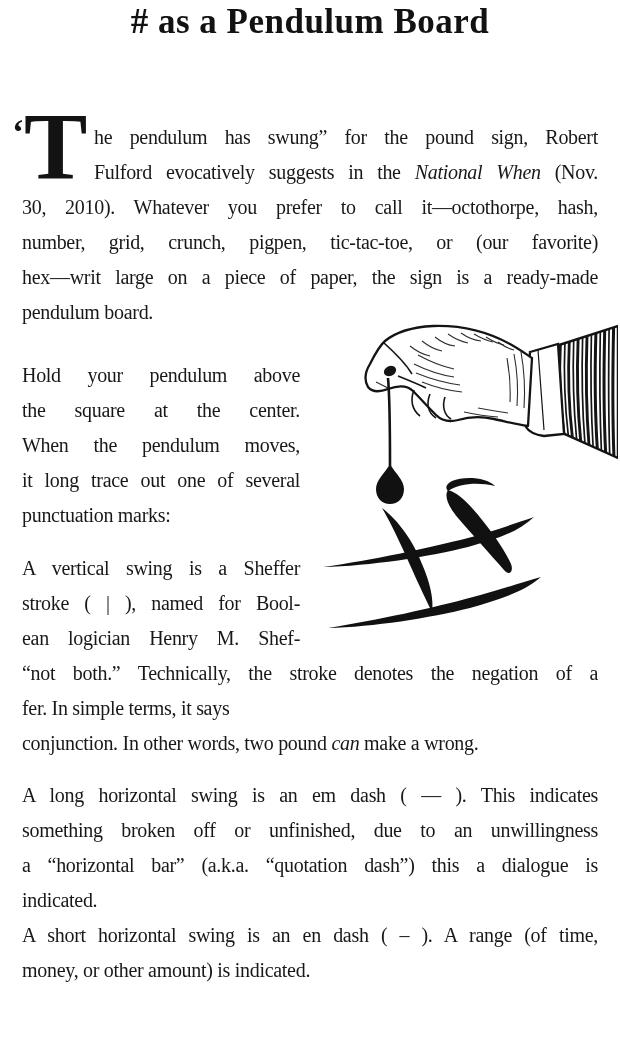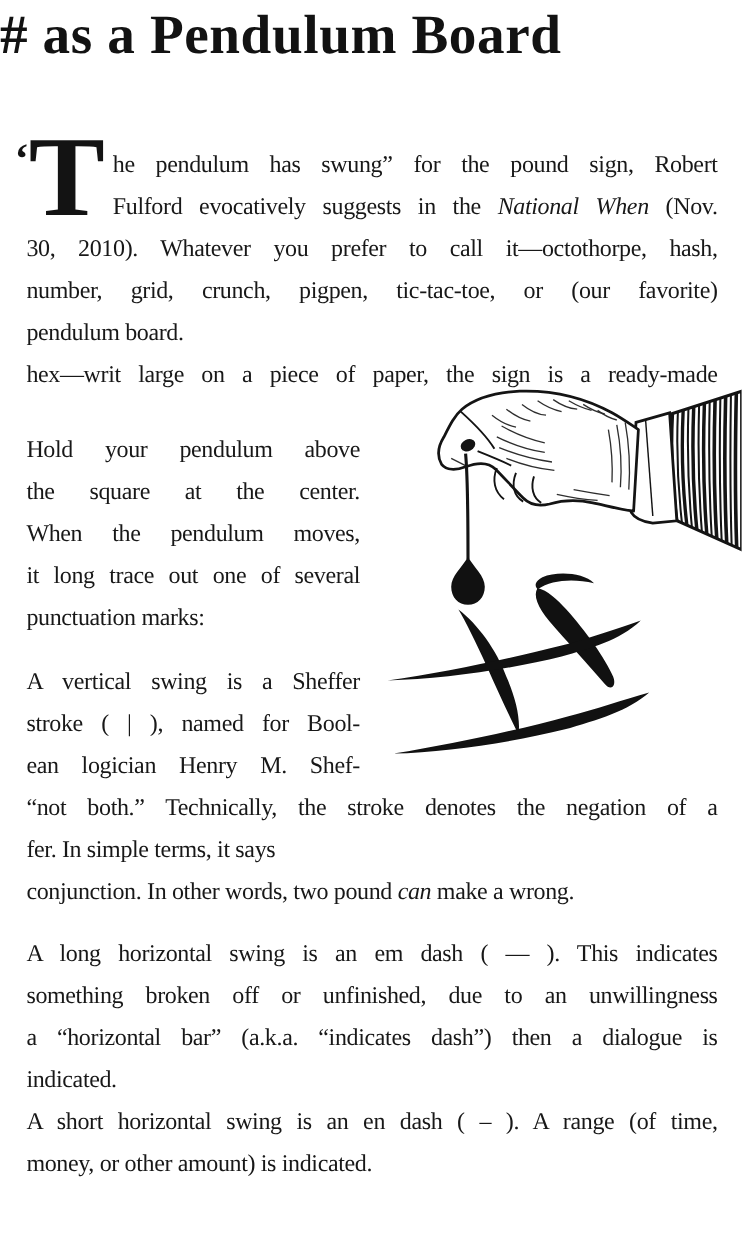--- a/index.html
+++ b/index.html
@@ -2,22 +2,22 @@
 <html><head>
 <meta charset="utf-8">
 <style>
   html,body{margin:0;padding:0;}
   body{
     width:620px;height:1049px;position:relative;overflow:hidden;
     background:#ffffff;color:#161616;
     font-family:"Liberation Serif","DejaVu Serif",serif;
   }
   .title{
-    position:absolute;top:2px;left:0;width:620px;
-    font-size:46px;font-weight:bold;letter-spacing:.5px;color:#121212;
+    position:absolute;top:2px;left:0;width:620px;text-align:center;
+    font-size:35px;font-weight:bold;letter-spacing:.5px;color:#121212;
   }
   .para{position:absolute;left:22px;width:576px;font-size:20px;letter-spacing:-0.3px;color:#181818;font-family:Liberation Serif, serif;}
   .line{height:35px;line-height:35px;text-align:left;}
   .line.just{text-align:justify;text-align-last:justify;}
   .line.just::after{content:"";display:inline-block;width:100%;height:0;}
   .line.narrow{width:278px;}
   .line.indent{padding-left:72px;width:504px;}
   .it{font-style:italic;}
   .dropcap{
     position:absolute;left:24px;top:100px;font-size:95px;line-height:1;
@@ -36,42 +36,42 @@
 
 <span class="dropquote">‘</span>
 <span class="dropcap">T</span>
 
 <div>
     <div class="para" style="top: 120px;">
       <div class="line just indent"><span>he pendulum has swung” for the pound sign, Robert</span></div>
       <div class="line just indent"><span>Fulford evocatively suggests in the </span><span class="it">National When</span><span> (Nov.</span></div>
       <div class="line just"><span>30, 2010).  Whatever you prefer to call it—octothorpe, hash,</span></div>
       <div class="line just"><span>number, grid, crunch, pigpen, tic-tac-toe, or (our favorite)</span></div>
+      <div class="line just"><span>hex—writ large on a piece of paper, the sign is a ready-made</span></div>
       <div class="line"><span>pendulum board.</span></div>
-      <div class="line just"><span>hex—writ large on a piece of paper, the sign is a ready-made</span></div>
     </div>
     <div class="para" style="top: 358px;">
       <div class="line just narrow"><span>Hold your pendulum above</span></div>
       <div class="line just narrow"><span>the square at the center.</span></div>
       <div class="line just narrow"><span>When the pendulum moves,</span></div>
       <div class="line just narrow"><span>it long trace out one of several</span></div>
       <div class="line narrow"><span>punctuation marks:</span></div>
     </div>
     <div class="para" style="top: 551px;">
       <div class="line just narrow"><span>A vertical swing is a Sheffer</span></div>
       <div class="line just narrow"><span>stroke ( | ), named for Bool-</span></div>
       <div class="line just narrow"><span>ean logician Henry M. Shef-</span></div>
       <div class="line just"><span>“not both.”  Technically, the stroke denotes the negation of a</span></div>
       <div class="line narrow"><span>fer.  In simple terms, it  says</span></div>
       <div class="line"><span>conjunction.  In other words, two pound </span><span class="it">can</span><span> make a wrong.</span></div>
     </div>
     <div class="para" style="top: 778px;">
       <div class="line just"><span>A long horizontal swing is an em dash ( — ).  This indicates</span></div>
       <div class="line just"><span>something broken off or unfinished, due to an unwillingness</span></div>
-      <div class="line just"><span>a “horizontal bar” (a.k.a. “indicates dash”) then a dialogue is</span></div>
+      <div class="line just"><span>a “horizontal bar” (a.k.a. “quotation dash”) this a dialogue is</span></div>
       <div class="line"><span>indicated.</span></div>
     </div>
     <div class="para" style="top: 918px;">
       <div class="line just"><span>A short horizontal swing is an en dash ( – ).  A range (of time,</span></div>
       <div class="line"><span>money, or other amount) is indicated.</span></div>
     </div>
   </div>
 
 <svg class="illus" viewBox="0 0 300 330" xmlns="http://www.w3.org/2000/svg">
 

